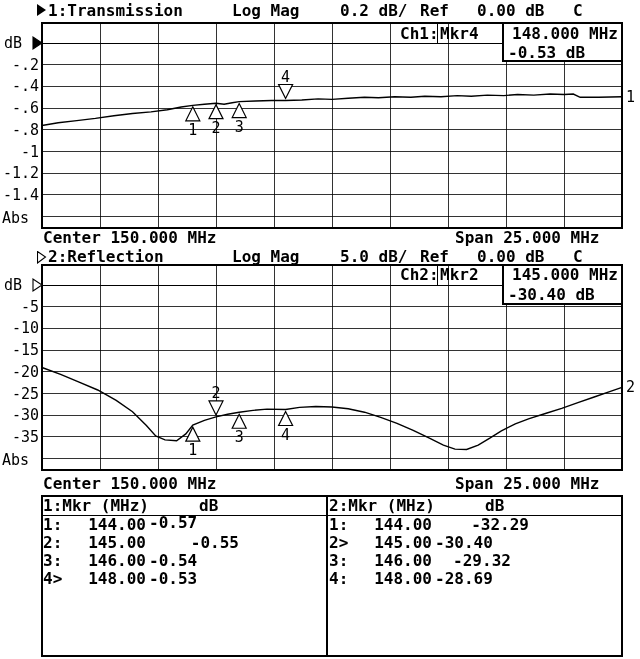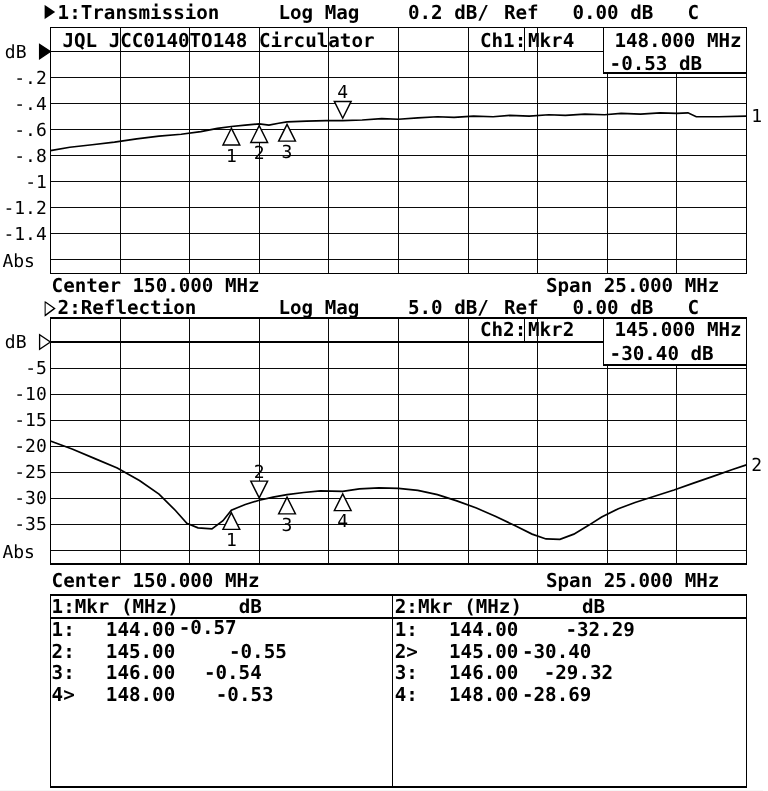--- a/index.html
+++ b/index.html
@@ -113,21 +113,20 @@
     <svg class="arrow" style="left:37px;top:4px" width="10" height="13">
       <polygon points="0,0 0,12 9,6" fill="#000"></polygon>
     </svg>
     <span class="t" style="left:48px;top:3px">1:Transmission</span>
     <span class="t" style="left:232px;top:3px">Log Mag</span>
     <span class="t" style="left:340px;top:3px">0.2 dB/</span>
     <span class="t" style="left:420px;top:3px">Ref</span>
     <span class="t" style="left:477px;top:3px">0.00 dB</span>
     <span class="t" style="left:573px;top:3px">C</span>
 
-    <span class="t" style="left:52px;top:26px">JQL JCC0140TO148 Circulator</span>
     <span class="t" style="left:400px;top:26px">Ch1:</span>
     <span class="t" style="left:440px;top:26px">Mkr4</span>
     <span class="t" style="left:512px;top:26px">148.000 MHz</span>
     <span class="t" style="left:508px;top:45px">-0.53 dB</span>
 
     <span class="t" style="left:43px;top:230px">Center 150.000 MHz</span>
     <span class="t" style="left:455px;top:230px">Span 25.000 MHz</span>
 
     <svg class="arrow" style="left:37px;top:251px" width="10" height="13">
       <polygon points="0.5,0.5 0.5,12 8.5,6" fill="#fff" stroke="#000" stroke-width="1.1"></polygon>
@@ -155,25 +154,25 @@
     <span class="t" style="left:43px;top:517px">1:</span>
     <span class="t" style="left:73px;top:517px;width:73px;text-align:right">144.00</span>
     <span class="t" style="left:149px;top:515px;width:90px;text-align:left">-0.57</span>
 
     <span class="t" style="left:43px;top:535px">2:</span>
     <span class="t" style="left:73px;top:535px;width:73px;text-align:right">145.00</span>
     <span class="t" style="left:149px;top:535px;width:90px;text-align:right">-0.55</span>
 
     <span class="t" style="left:43px;top:553px">3:</span>
     <span class="t" style="left:73px;top:553px;width:73px;text-align:right">146.00</span>
-    <span class="t" style="left:149px;top:553px;width:90px;text-align:center">-0.54</span>
+    <span class="t" style="left:149px;top:553px;width:90px;text-align:left">-0.54</span>
 
     <span class="t" style="left:43px;top:571px">4&gt;</span>
     <span class="t" style="left:73px;top:571px;width:73px;text-align:right">148.00</span>
-    <span class="t" style="left:138px;top:571px;width:90px;text-align:right">-0.53</span>
+    <span class="t" style="left:149px;top:571px;width:90px;">-0.53</span>
 
     <span class="t" style="left:329px;top:517px">1:</span>
     <span class="t" style="left:359px;top:517px;width:73px;text-align:right">144.00</span>
     <span class="t" style="left:435px;top:517px;width:94px;text-align:right">-32.29</span>
 
     <span class="t" style="left:329px;top:535px">2&gt;</span>
     <span class="t" style="left:359px;top:535px;width:73px;text-align:right">145.00</span>
     <span class="t" style="left:435px;top:535px;width:94px;text-align:left">-30.40</span>
 
     <span class="t" style="left:329px;top:553px">3:</span>

